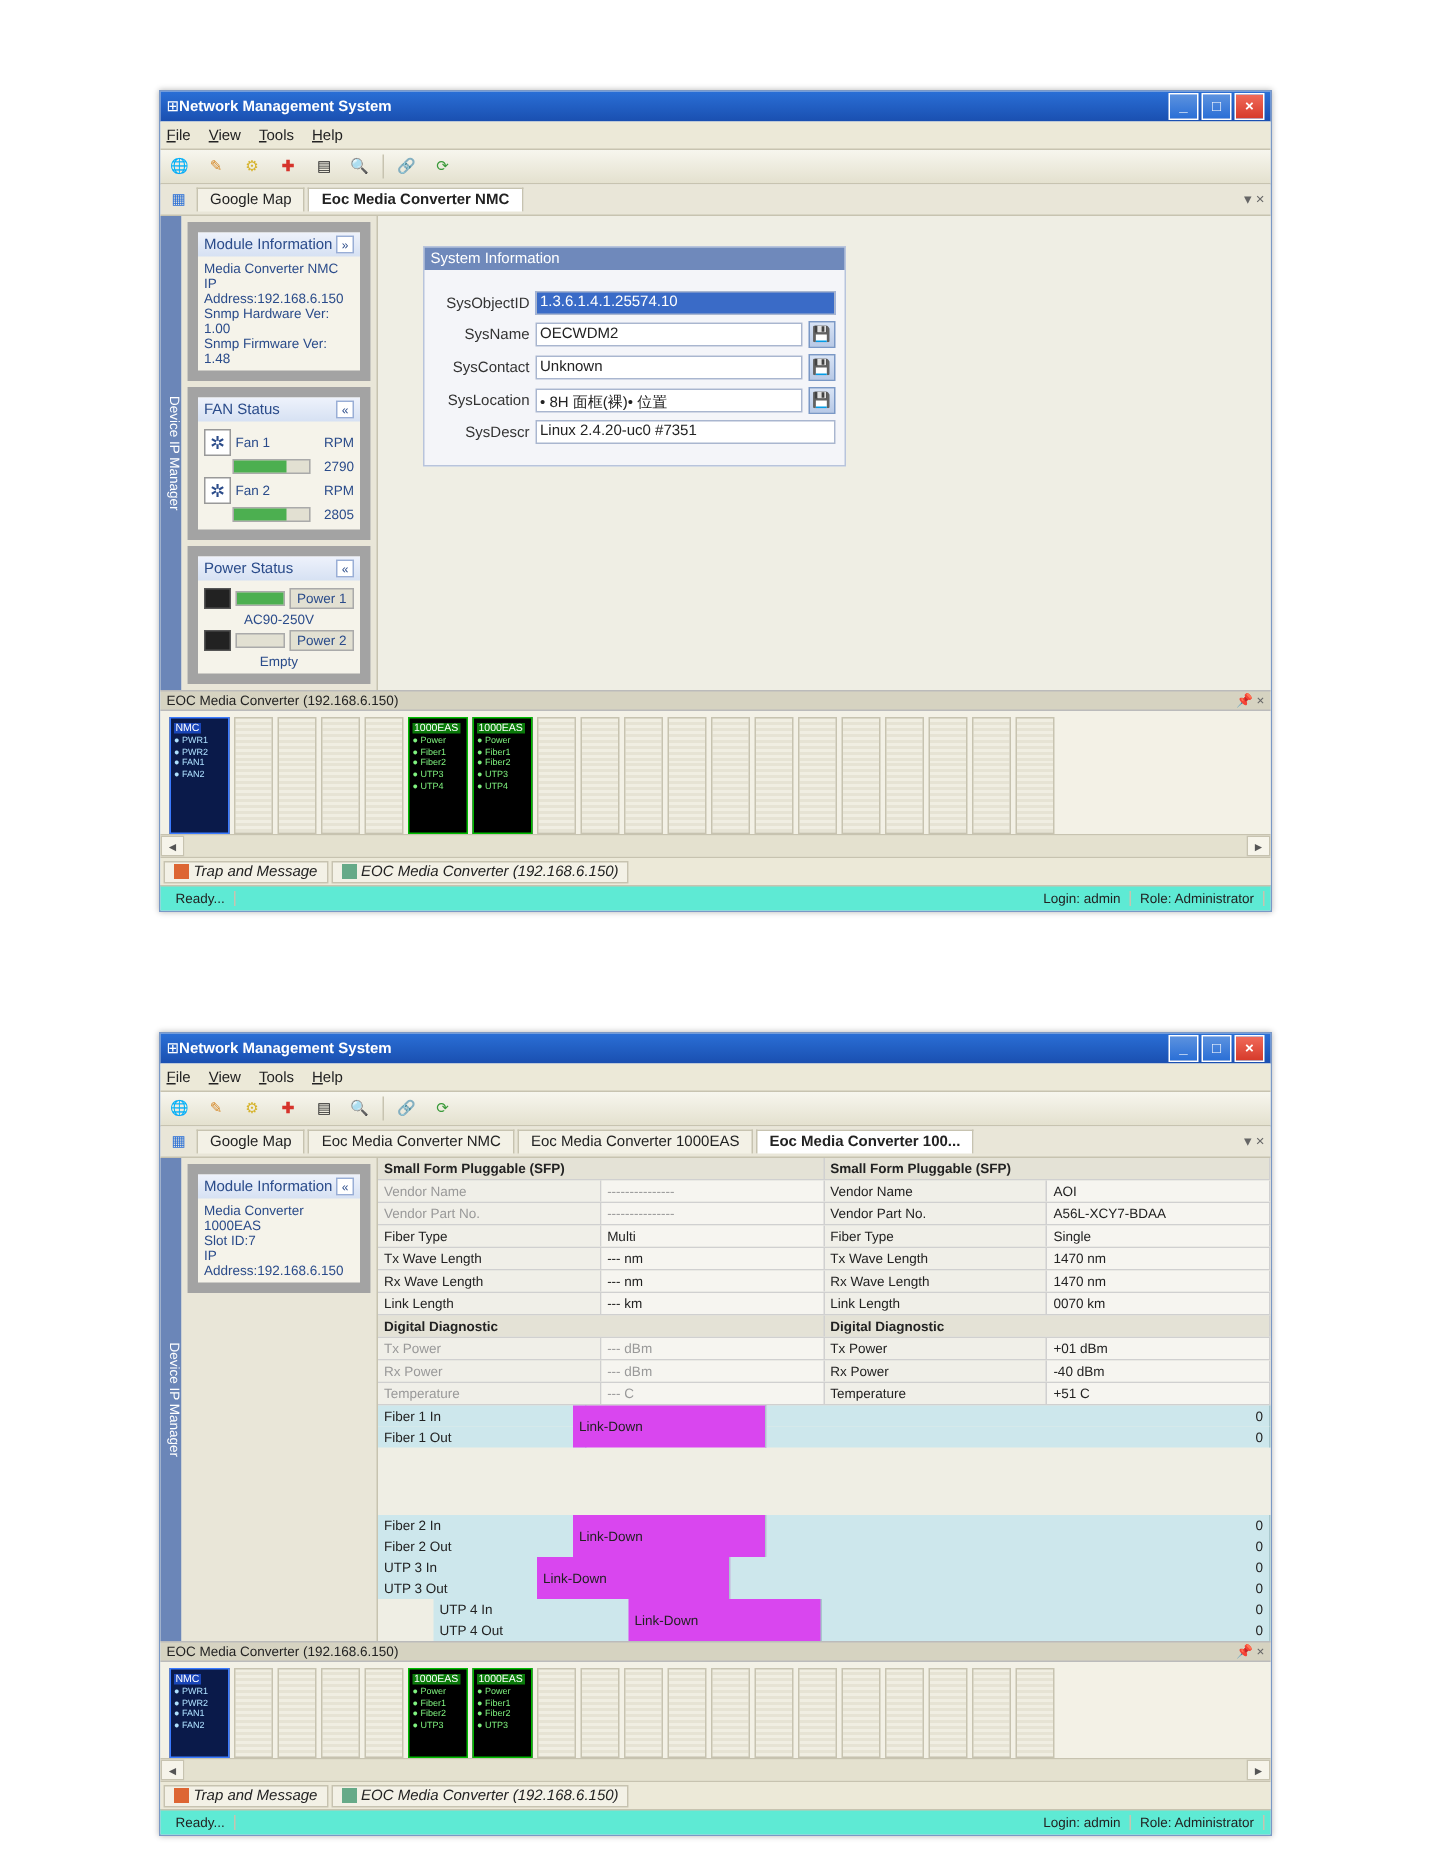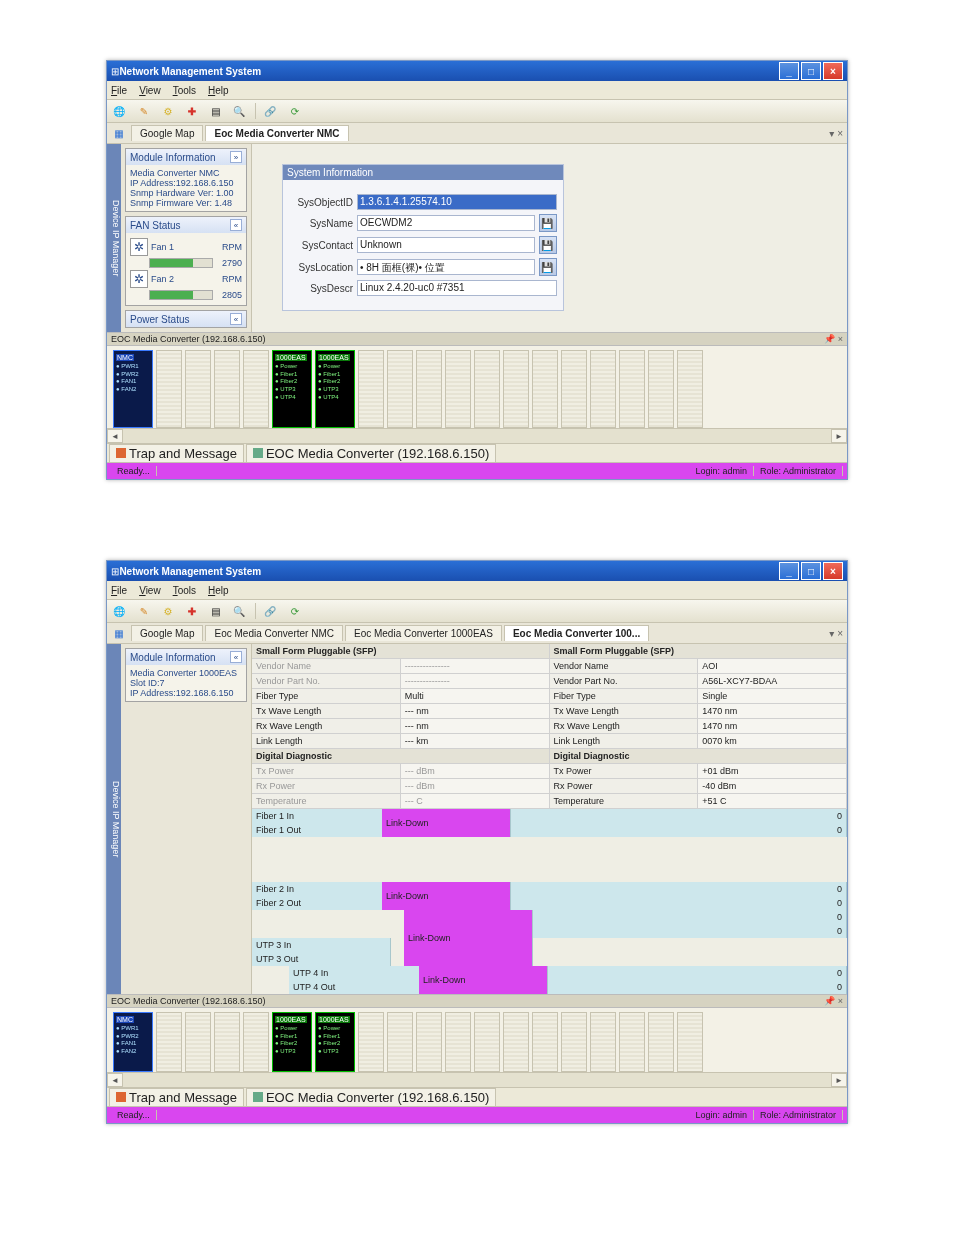--- a/index.html
+++ b/index.html
@@ -29,21 +29,21 @@
   
   .tabbar{height:20px;background:#e9e6d8;border-bottom:1px solid #c7c3b0;display:flex;align-items:center;padding:0 4px;position:relative;}
   .tabbar .left-icon{width:16px;height:16px;margin-right:4px;display:flex;align-items:center;justify-content:center;color:#2a6fd6;}
   .tabbar .tab{border:1px solid #c7c3b0;border-bottom:none;background:#f3f1e6;padding:2px 8px;margin-right:2px;}
   .tabbar .tab.active{background:#fff;font-weight:bold;}
   .tabbar .end{margin-left:auto;color:#666;}
   
   .workarea{display:flex;background:#efeee4;}
   .sidebar-tab{width:14px;background:#6b86b8;color:#fff;writing-mode:vertical-rl;text-align:center;padding:6px 0;font-size:9px;}
   .sidepanel{width:122px;background:#e9e6d8;border-right:1px solid #c7c3b0;padding:4px;display:flex;flex-direction:column;gap:4px;}
-  .group{border:1px solid #a3a3a3;background:#f5f3ea;}
+  .group{border:7px solid #a3a3a3;background:#f5f3ea;}
   .group .hdr{background:linear-gradient(#eef2fb,#d6e1f3);color:#2a4b8a;padding:2px 4px;display:flex;align-items:center;justify-content:space-between;}
   .group .hdr .collapse{border:1px solid #99aed6;background:#fff;width:10px;height:10px;display:flex;align-items:center;justify-content:center;font-size:8px;color:#2a4b8a;}
   .group .body{padding:3px 4px;font-size:9px;color:#2a4b8a;}
   .fan-row,.pwr-row{display:flex;align-items:center;gap:3px;margin:2px 0;}
   .fan-icon{width:16px;height:16px;background:#fff;border:1px solid #999;display:flex;align-items:center;justify-content:center;font-size:12px;}
   .bar{flex:1;height:8px;background:#e2e0d2;border:1px solid #aaa;position:relative;}
   .bar .fill{position:absolute;left:0;top:0;bottom:0;background:#4caf50;}
   .pwr-icon{width:16px;height:12px;background:#222;border:1px solid #555;}
   .pwr-lbl{padding:1px 4px;background:#e2e0d2;border:1px solid #aaa;font-size:9px;}
   .mainarea{flex:1;background:#efeee4;padding:20px 10px 10px 30px;}
@@ -65,23 +65,23 @@
   .slot{width:24px;border:1px solid #c7c3b0;background:repeating-linear-gradient(#f0eee2,#f0eee2 2px,#e6e3d4 2px,#e6e3d4 4px);}
   .module{width:34px;background:#000;border:1px solid #0b0;color:#7ff27f;font-size:6px;padding:2px;line-height:1.3;}
   .module.blue{background:#0a1a4a;border-color:#3a7aff;color:#aee0ff;}
   .module .mtitle{color:#fff;font-size:7px;background:#0a7a0a;padding:0 1px;margin-bottom:2px;}
   .module.blue .mtitle{background:#1a46b8;}
   .module .led{display:block;}
   .scrollbar{height:14px;background:#ece9d8;border-top:1px solid #c7c3b0;display:flex;}
   .scrollbar .sbtn{width:14px;border:1px solid #c7c3b0;background:#f6f4ea;display:flex;align-items:center;justify-content:center;font-size:8px;color:#555;}
   .scrollbar .track{flex:1;background:#e4e1cf;}
   .bottabs{height:18px;background:#ece9d8;border-top:1px solid #c7c3b0;display:flex;align-items:center;}
-  .bottabs .btab{border:1px solid #c7c3b0;background:#f3f1e6;padding:1px 6px;margin-left:2px;display:flex;align-items:center;gap:3px;font-size:13px;}
+  .bottabs .btab{border:1px solid #c7c3b0;background:#f3f1e6;padding:1px 6px;margin-left:2px;display:flex;align-items:center;gap:3px;font-size:10px;font-style:italic;}
   .bottabs .btab .ico{width:10px;height:10px;}
-  .statusbar{height:16px;background:#d946ef;border-top:1px solid #c7c3b0;display:flex;align-items:center;font-size:9px;padding:0 4px;}
+  .statusbar{height:16px;background:#5eead4;border-top:1px solid #c7c3b0;display:flex;align-items:center;font-size:9px;padding:0 4px;}
   .statusbar .sf{border-right:1px solid #c7c3b0;padding:0 6px;}
   .statusbar .right{margin-left:auto;display:flex;}
   
   .main2{flex:1;background:#efeee4;}
   .hdr-row{display:flex;}
   .hdr-cell{background:#4060a8;color:#fff;text-align:center;padding:2px 0;font-size:10px;border-right:1px solid #2a4070;}
   .grid-row{display:flex;border-bottom:1px solid #d0d0d0;}
   .grid-cell{padding:2px 4px;font-size:9px;border-right:1px solid #d0d0d0;background:#f6f5f0;overflow:hidden;white-space:nowrap;}
   .grid-cell.k{background:#f0efe8;}
   .grid-cell.head{background:#e4e2d6;font-weight:bold;}
@@ -175,20 +175,36 @@
                 </div>
                 <span style="width:26px;text-align:right">2805</span>
               </div>
         </div>
       </div>
       <div class="group">
         <div class="hdr">
               <span>Power Status</span>
               <span class="collapse">«</span>
             </div>
+        <div class="body">
+          <div class="pwr-row">
+                <div class="pwr-icon"></div>
+                <div class="bar">
+                  <div class="fill" style="width:100%"></div>
+                </div>
+                <span class="pwr-lbl">Power 1</span>
+              </div>
+          <div style="text-align:center">AC90-250V</div>
+          <div class="pwr-row">
+                <div class="pwr-icon"></div>
+                <div class="bar"></div>
+                <span class="pwr-lbl">Power 2</span>
+              </div>
+          <div style="text-align:center">Empty</div>
+        </div>
       </div>
     </div>
     <div class="mainarea">
       <div class="panel">
         <div class="ph">System Information</div>
         <div class="pb">
           <div class="frow">
                 <span class="lbl">SysObjectID</span>
                 <span class="inp hl">1.3.6.1.4.1.25574.10</span>
               </div>
@@ -418,21 +434,21 @@
                 <div class="rmon-cell rmon-c1">Fiber 2 In</div>
                 <div class="rmon-cell rmon-c1">Fiber 2 Out</div>
               </div>
               <div class="rmon-cell rmon-c2" style="display: flex; align-items: center;">Link-Down</div>
               <div style="flex: 1 1 0%;">
                 <div class="rmon-cell rmon-c3">0</div>
                 <div class="rmon-cell rmon-c3">0</div>
               </div>
             </div>
             <div style="display: flex;">
-              <div style="width: 152px; margin-top: 28px;">
+              <div style="width: 106px;">
                 <div class="rmon-cell rmon-c1">UTP 3 In</div>
                 <div class="rmon-cell rmon-c1">UTP 3 Out</div>
               </div>
               <div class="rmon-cell rmon-c2" style="display: flex; align-items: center;">Link-Down</div>
               <div style="flex: 1 1 0%;">
                 <div class="rmon-cell rmon-c3">0</div>
                 <div class="rmon-cell rmon-c3">0</div>
               </div>
             </div>
             <div style="display: flex; padding-left: 37px;">

